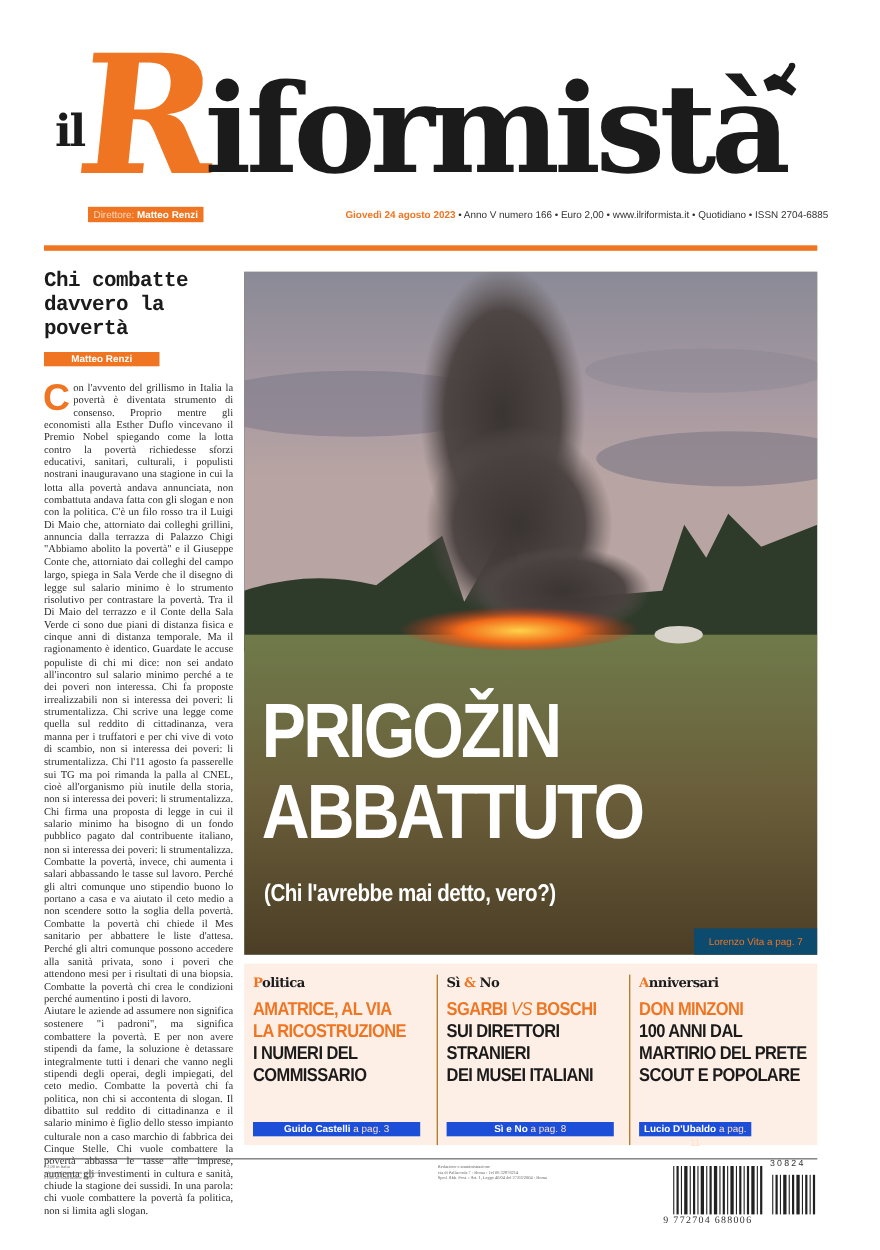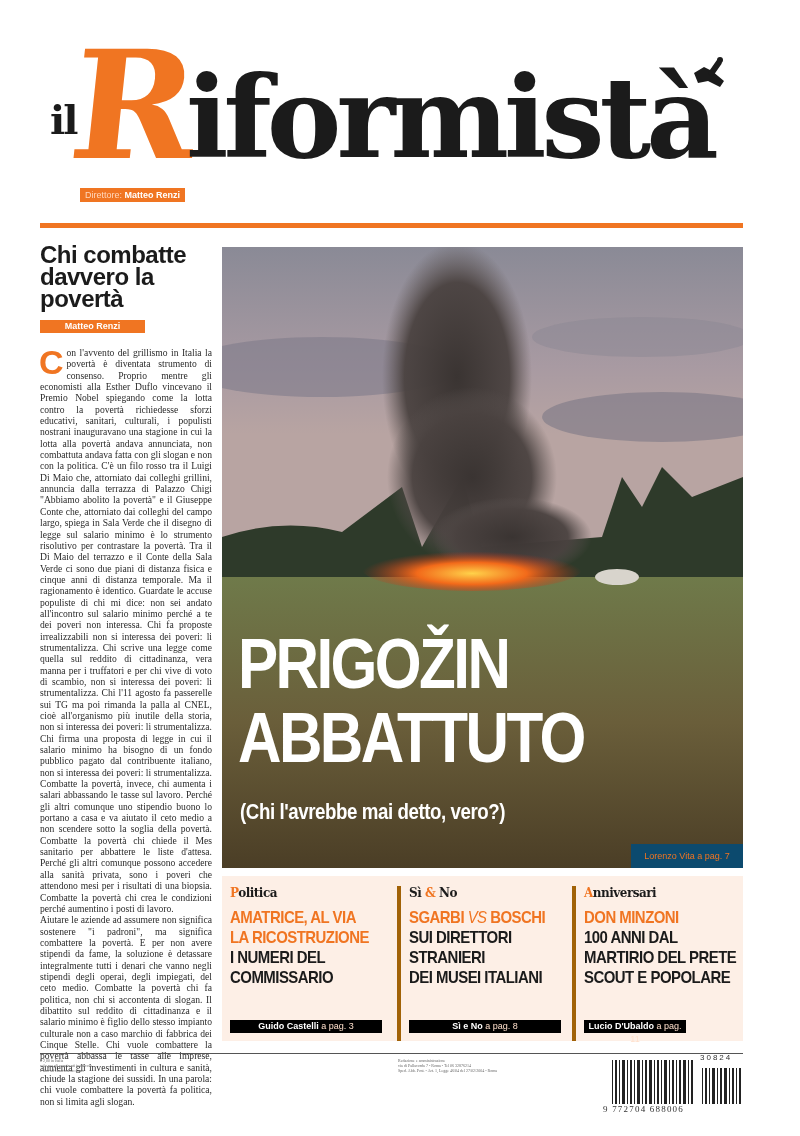--- a/index.html
+++ b/index.html
@@ -13,45 +13,45 @@
   .logo-rest { position: absolute; left: 186px; top: 58px; font-family: "DejaVu Serif", serif; font-weight: bold; font-size: 112px; line-height: 120px; color: #1b1b1b; letter-spacing: -5px; }
   .logo-mascot { position: absolute; left: 690px; top: 55px; width: 40px; height: 40px; }
   .director-badge { position: absolute; left: 80px; top: 188px; height: 14px; padding: 0 5px; background: #f07522; font-family: "Liberation Sans", sans-serif; font-size: 9px; line-height: 14px; color: #ffd8bd; }
   .director-badge b { color: #ffffff; }
   .issue-line { position: absolute; left: 314px; top: 188px; font-family: "Liberation Sans", sans-serif; font-size: 9px; line-height: 14px; color: #333; white-space: nowrap; }
   .issue-line .date { color: #f07522; font-weight: bold; }
   .top-rule { position: absolute; left: 40px; top: 223px; width: 703px; height: 5px; background: #f07522; }
 
   
   .article { position: absolute; left: 40px; top: 244px; width: 172px; }
-  .article-title { font-family: Liberation Sans, sans-serif; font-weight: bold; font-size: 24px; line-height: 22px; color: #1b1b1b; letter-spacing: -0.5px; }
+  .article-title { font-family: Liberation Mono, monospace; font-weight: bold; font-size: 19px; line-height: 22px; color: #1b1b1b; letter-spacing: -0.5px; }
   .author-badge { margin-top: 10px; width: 105px; height: 13px; background: #f07522; color: #fff; font-size: 9px; font-weight: bold; line-height: 13px; text-align: center; }
   .article-body { margin-top: 14px; font-family: "Liberation Serif", serif; font-size: 9.6px; line-height: 11.35px; color: #2a2a2a; text-align: justify; hyphens: auto; }
   .dropcap { float: left; font-family: "Liberation Sans", sans-serif; font-weight: bold; font-size: 34px; line-height: 28px; color: #f07522; margin: 1px 3px 0 -1px; }
 
   
   .hero { position: absolute; left: 222px; top: 247px; width: 521px; height: 621px; overflow: hidden; background: #6a6a58; }
   .hero svg.photo { position: absolute; left: 0; top: 0; width: 521px; height: 621px; }
   .headline { position: absolute; left: 16px; top: 380px; font-family: "Liberation Sans", sans-serif; font-weight: bold; color: #ffffff; font-size: 70px; line-height: 74px; letter-spacing: -3px; transform: scaleX(0.86); transform-origin: left; white-space: nowrap; }
   .subhead { position: absolute; left: 18px; top: 552px; font-family: "Liberation Sans", sans-serif; font-weight: bold; color: #ffffff; font-size: 22px; letter-spacing: -0.5px; transform: scaleX(0.85); transform-origin: left; white-space: nowrap; }
   .hero-credit { position: absolute; right: 0; bottom: 0; width: 112px; height: 24px; background: #0c4a6e; color: #f07522; font-size: 9px; font-weight: normal; line-height: 24px; text-align: center; }
 
   
   .boxes { position: absolute; left: 222px; top: 876px; width: 521px; height: 165px; background: #fdefe6; display: flex; padding: 10px 0 0 0; }
   .box { flex: 1; padding: 0 8px; position: relative; }
-  .box + .box { border-left: 4px solid #a16207; }
+  .box + .box { border-left: 1px solid #a16207; }
   .box:nth-child(1) { flex: 0 0 175px; }
   .box:nth-child(2) { flex: 0 0 175px; }
   .box-kicker { font-family: "DejaVu Serif", serif; font-weight: bold; font-size: 12px; color: #1b1b1b; letter-spacing: -0.5px; }
   .box-kicker .acc { color: #f07522; }
   .box-head { margin-top: 8px; font-family: "Liberation Sans", sans-serif; font-weight: bold; font-size: 17px; line-height: 20px; letter-spacing: -0.6px; transform: scaleX(0.88); transform-origin: left; white-space: nowrap; }
   .box-head .o { color: #f07522; display: block; }
   .box-head .k { color: #1b1b1b; display: block; }
   .box-head .vs { color: #f07522; font-style: italic; font-weight: normal; }
-  .box-ref { position: absolute; left: 8px; top: 134px; width: 152px; height: 13px; background: #000000; color: #ffe0cc; font-size: 9px; line-height: 13px; text-align: center; }
+  .box-ref { position: absolute; left: 8px; top: 134px; width: 152px; height: 13px; background: #1d4ed8; color: #ffe0cc; font-size: 9px; line-height: 13px; text-align: center; }
   .box-ref b { color: #ffffff; }
   .box:nth-child(3) .box-ref { width: 102px; }
 
   
   .bottom-rule { position: absolute; left: 40px; top: 1053px; width: 703px; height: 1px; background: #555; }
   .foot-left { position: absolute; left: 40px; top: 1058px; font-family: "Liberation Serif", serif; font-size: 4px; line-height: 5px; color: #666; }
   .foot-mid { position: absolute; left: 398px; top: 1058px; font-family: "Liberation Serif", serif; font-size: 4px; line-height: 5px; color: #666; }
   .barcode { position: absolute; left: 610px; top: 1058px; width: 133px; height: 50px; }
   .barcode-num { position: absolute; left: 603px; top: 1104px; font-family: Liberation Serif, serif; font-size: 9px; color: #333; letter-spacing: 1.2px; }
   .barcode-addon { position: absolute; left: 700px; top: 1053px; font-family: "Liberation Sans", sans-serif; font-size: 8px; color: #333; letter-spacing: 2px; }
@@ -62,20 +62,21 @@
 <div class="masthead">
   <span class="logo-il">il</span>
   <span class="logo-r">R</span>
   <span class="logo-rest">iformistà</span>
   <svg class="logo-mascot" viewBox="0 0 40 40">
     <path d="M4 18 L14 12 L22 16 L34 26 L30 32 L18 26 L8 28 Z" fill="#1b1b1b"></path>
     <rect x="22" y="4" width="6" height="18" rx="2" fill="#1b1b1b" transform="rotate(35 25 13)"></rect>
     <circle cx="30" cy="5" r="3" fill="#1b1b1b"></circle>
   </svg>
   <div class="director-badge"><span>Direttore:</span> <b>Matteo Renzi</b></div>
+  <div class="issue-line"><span class="date">Giovedì 24 agosto 2023</span><span> • Anno V numero 166 • Euro 2,00 • www.ilriformista.it • Quotidiano • ISSN 2704-6885</span></div>
   <div class="top-rule"></div>
 </div>
 
 <div class="article">
   <h2 class="article-title">Chi combatte davvero la povertà</h2>
   <div class="author-badge">Matteo Renzi</div>
   <div class="article-body">
     <p><span class="dropcap">C</span><span>on l'avvento del grillismo in Italia la povertà è diventata strumento di consenso. Proprio mentre gli economisti alla Esther Duflo vincevano il Premio Nobel spiegando come la lotta contro la povertà richiedesse sforzi educativi, sanitari, culturali, i populisti nostrani inauguravano una stagione in cui la lotta alla povertà andava annunciata, non combattuta andava fatta con gli slogan e non con la politica. C'è un filo rosso tra il Luigi Di Maio che, attorniato dai colleghi grillini, annuncia dalla terrazza di Palazzo Chigi "Abbiamo abolito la povertà" e il Giuseppe Conte che, attorniato dai colleghi del campo largo, spiega in Sala Verde che il disegno di legge sul salario minimo è lo strumento risolutivo per contrastare la povertà. Tra il Di Maio del terrazzo e il Conte della Sala Verde ci sono due piani di distanza fisica e cinque anni di distanza temporale. Ma il ragionamento è identico. Guardate le accuse populiste di chi mi dice: non sei andato all'incontro sul salario minimo perché a te dei poveri non interessa. Chi fa proposte irrealizzabili non si interessa dei poveri: li strumentalizza. Chi scrive una legge come quella sul reddito di cittadinanza, vera manna per i truffatori e per chi vive di voto di scambio, non si interessa dei poveri: li strumentalizza. Chi l'11 agosto fa passerelle sui TG ma poi rimanda la palla al CNEL, cioè all'organismo più inutile della storia, non si interessa dei poveri: li strumentalizza. Chi firma una proposta di legge in cui il salario minimo ha bisogno di un fondo pubblico pagato dal contribuente italiano, non si interessa dei poveri: li strumentalizza. Combatte la povertà, invece, chi aumenta i salari abbassando le tasse sul lavoro. Perché gli altri comunque uno stipendio buono lo portano a casa e va aiutato il ceto medio a non scendere sotto la soglia della povertà. Combatte la povertà chi chiede il Mes sanitario per abbattere le liste d'attesa. Perché gli altri comunque possono accedere alla sanità privata, sono i poveri che attendono mesi per i risultati di una biopsia. Combatte la povertà chi crea le condizioni perché aumentino i posti di lavoro.</span></p>
     <p>Aiutare le aziende ad assumere non significa sostenere "i padroni", ma significa combattere la povertà. E per non avere stipendi da fame, la soluzione è detassare integralmente tutti i denari che vanno negli stipendi degli operai, degli impiegati, del ceto medio. Combatte la povertà chi fa politica, non chi si accontenta di slogan. Il dibattito sul reddito di cittadinanza e il salario minimo è figlio dello stesso impianto culturale non a caso marchio di fabbrica dei Cinque Stelle. Chi vuole combattere la povertà abbassa le tasse alle imprese, aumenta gli investimenti in cultura e sanità, chiude la stagione dei sussidi. In una parola: chi vuole combattere la povertà fa politica, non si limita agli slogan.</p>
   </div>

